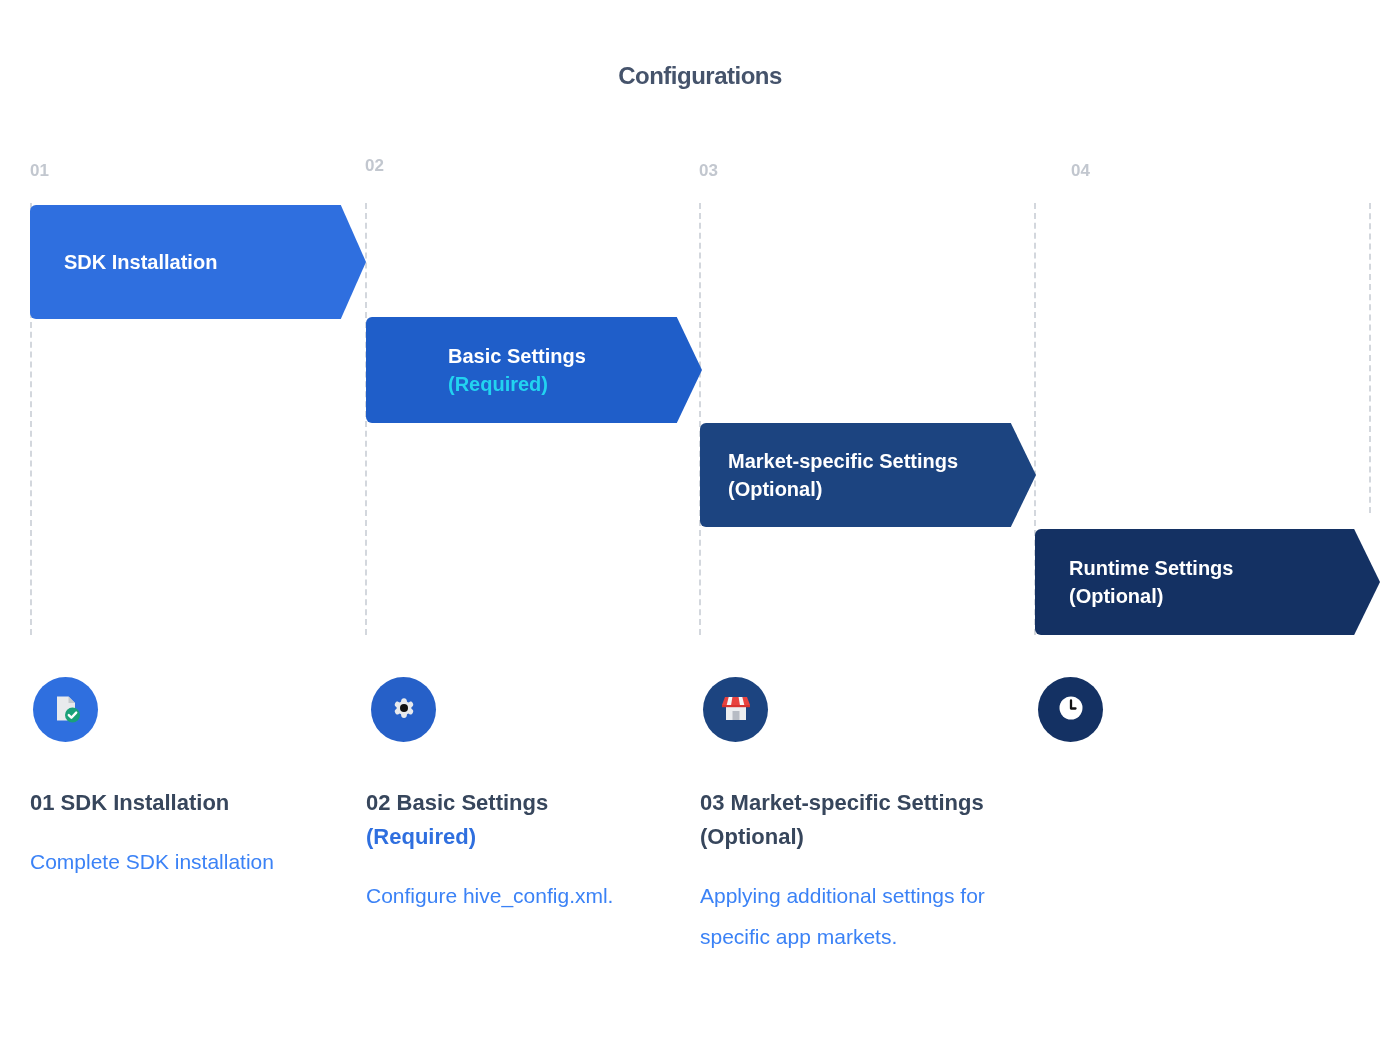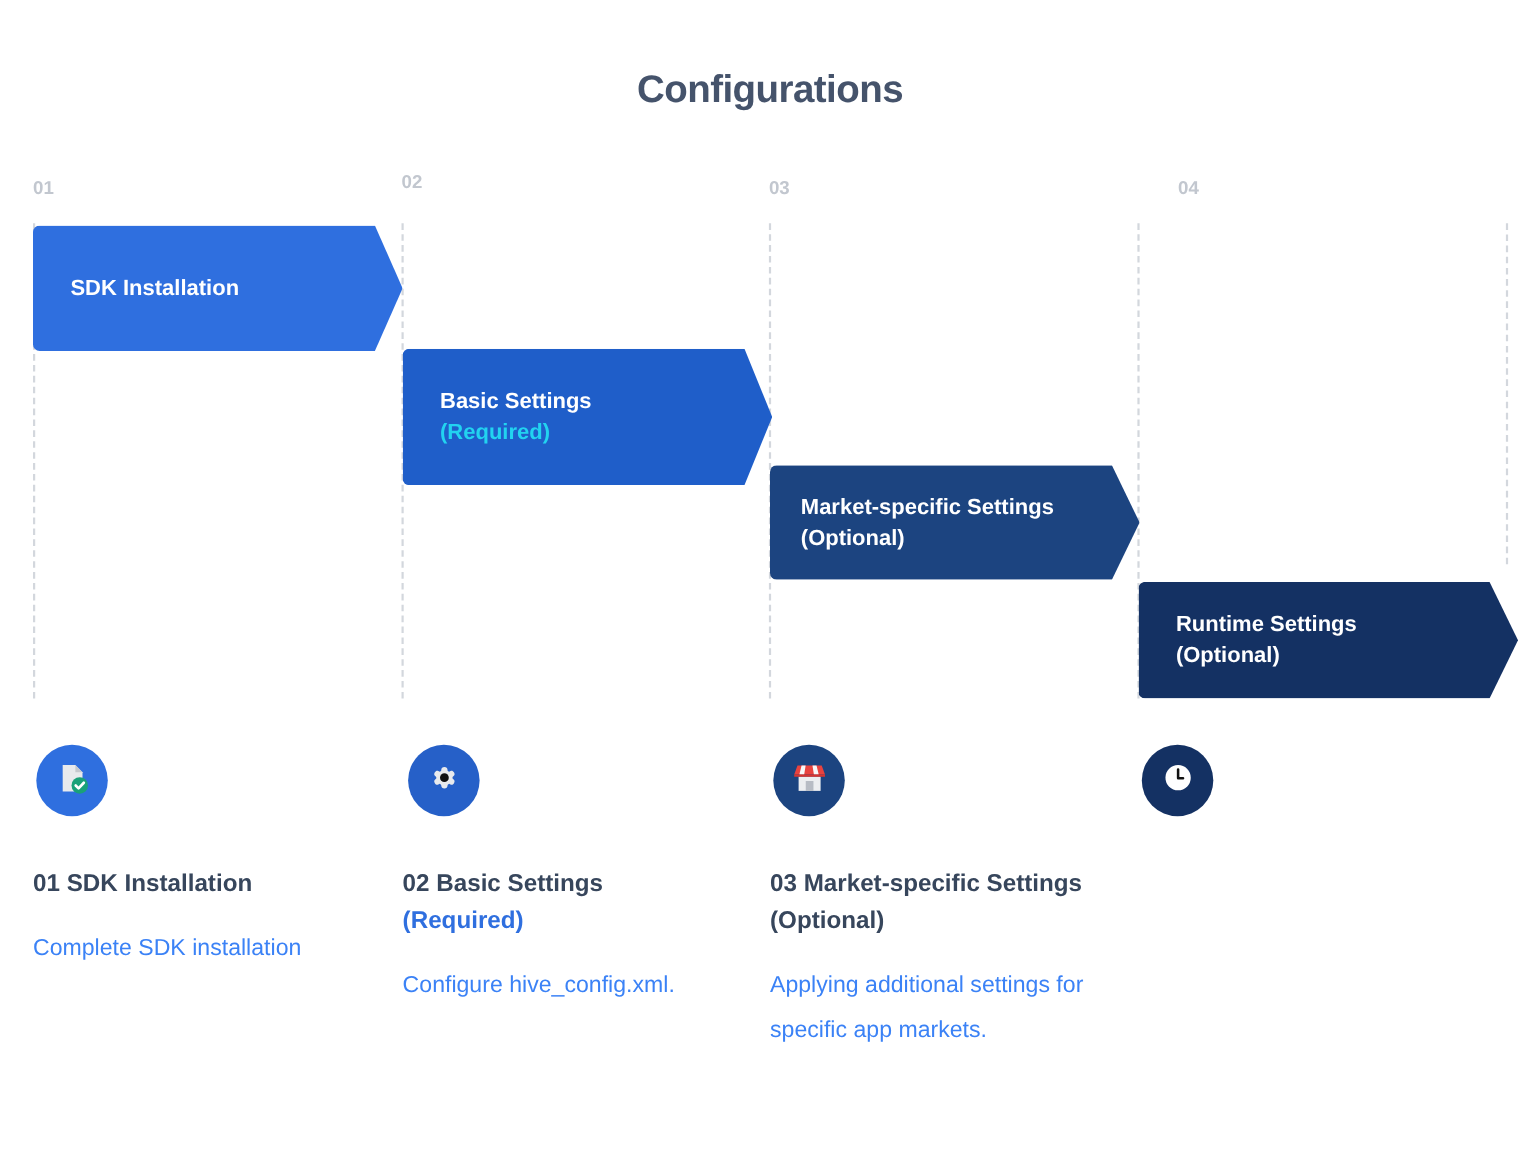--- a/index.html
+++ b/index.html
@@ -3,21 +3,21 @@
 <meta charset="utf-8">
 <style>
   html,body{margin:0;padding:0;}
   body{
     width:1400px;height:1062px;background:#ffffff;
     font-family:"Liberation Sans","DejaVu Sans",sans-serif;
     position:relative;overflow:hidden;
   }
   #page-title{
     position:absolute;top:62px;left:0;width:1400px;text-align:center;
-    font-size:35px;font-weight:bold;color:#45536b;letter-spacing:-0.5px;
+    font-size:24px;font-weight:bold;color:#45536b;letter-spacing:-0.5px;
   }
   .guide{
     position:absolute;width:0;border-left:2px dashed #d3d7dd;
   }
   .step-num{
     position:absolute;font-size:17px;font-weight:bold;color:#c2c7cf;
   }
   .band{
     position:absolute;display:flex;align-items:center;
     box-sizing:border-box;
@@ -62,23 +62,23 @@
 <div class="step-num" style="left:1071px;top:161px;">04</div>
 
 <div class="band" style="left:30px;top:205px;width:336px;height:114px;background:#2f6fdf;
             border-radius:6px 0 0 6px;
             clip-path:polygon(0 0, 92.5% 0, 100% 50%, 92.5% 100%, 0 100%);">
   <div class="band-label">
     <span>SDK Installation</span>
   </div>
 </div>
 
-<div class="band" style="left:366px;top:317px;width:336px;height:124px;background:#1f5ec9;
+<div class="band" style="left:366px;top:317px;width:336px;height:106px;background:#1f5ec9;
             border-radius:6px 0 0 6px;
-            clip-path:polygon(0 0, 92.5% 0, 100% 50%, 92.5% 100%, 0 100%);">
+            clip-path:polygon(0 0, 92.5% 0, 100% 50%, 92.5% 100%, 0 100%);padding-left:48px;">
   <div class="band-label">
     <span>Basic Settings</span>
     <span class="tag-req">(Required)</span>
   </div>
 </div>
 
 <div class="band" style="left:700px;top:423px;width:336px;height:104px;background:#1c4480;
             border-radius:6px 0 0 6px;
             clip-path:polygon(0 0, 92.5% 0, 100% 50%, 92.5% 100%, 0 100%);">
   <div class="band-label" style="padding-left:28px;">

